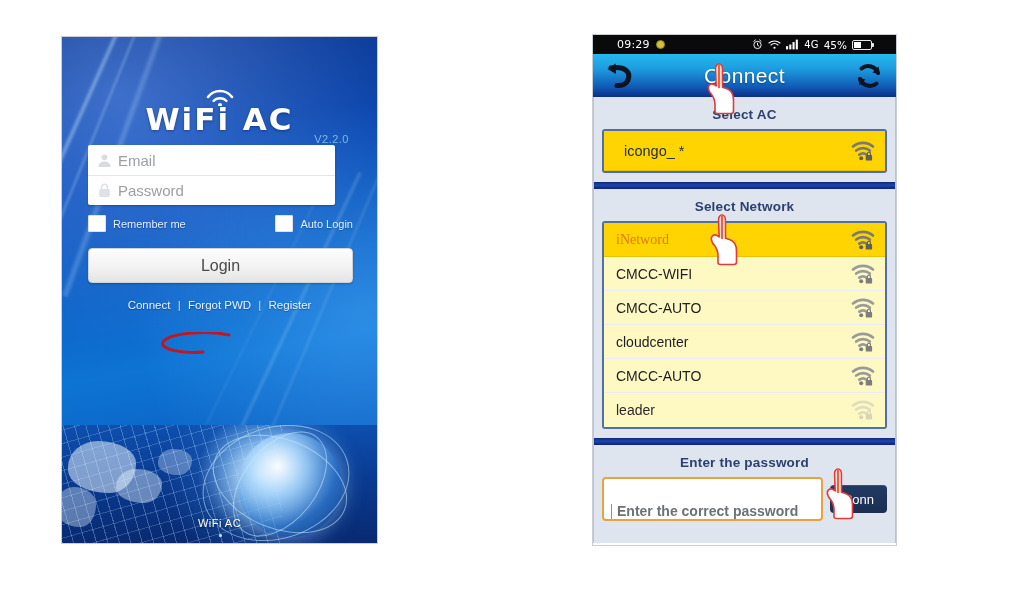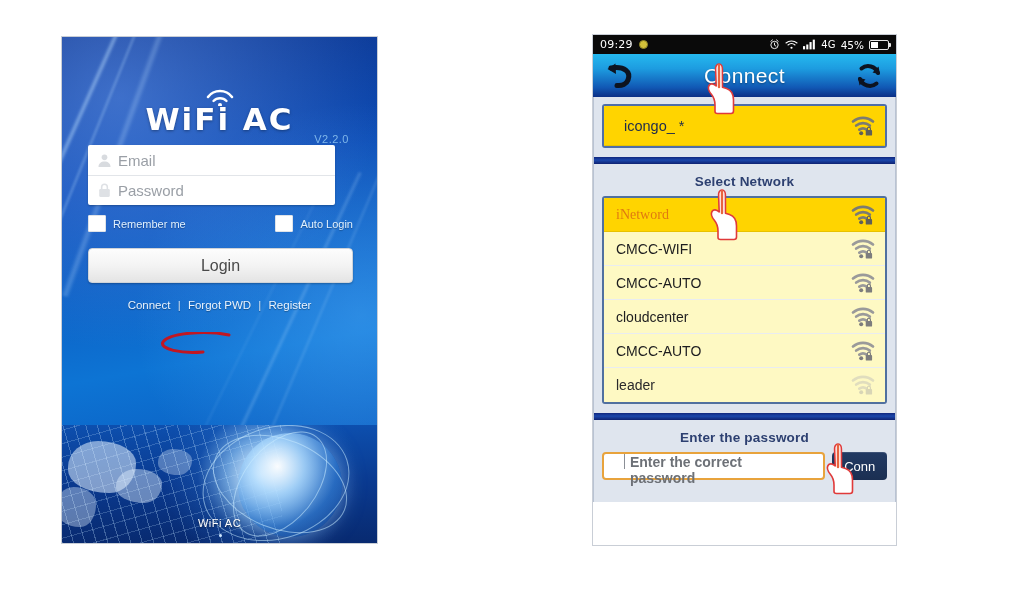--- a/index.html
+++ b/index.html
@@ -138,21 +138,21 @@
   
   #phone-right {
     position: absolute; left: 592px; top: 34px;
     width: 305px; height: 512px;
     border: 1px solid #c9ced6;
     background: #ffffff;
     overflow: hidden;
   }
   .statusbar {
     height: 19px; background: #0a0a0a; color: #ffffff;
-    display: flex; align-items: center; padding: 0 7px;
+    display: flex; align-items: center; padding: 0 24px;
     font-size: 11px; font-family: "DejaVu Sans", sans-serif;
   }
   .sb-time { letter-spacing: .2px; }
   .sb-dot { width: 9px; height: 9px; border-radius: 50%; background: #d2c13a; margin-left: 6px;
             border: 1px solid #8e8426; }
   .sb-right { margin-left: auto; display: flex; align-items: center; gap: 5px; }
   .sb-ico { display: block; }
   .sb-4g { font-size: 10px; letter-spacing: .2px; }
   .sb-pct { font-size: 10.5px; }
   .sb-bat {
@@ -209,23 +209,23 @@
   .row.selected .row-label.net {
     color: #e07a10; font-family: "Liberation Serif", serif; font-size: 14px;
   }
   .row-ico { margin-left: auto; width: 24px; height: 20px; flex: 0 0 auto; }
   .row.faded .row-label { color: #2a2a2c; }
   .row.faded .row-ico { opacity: .42; }
   .ac-row { height: 40px; padding-left: 20px; }
 
   .pw-row { display: flex; align-items: center; gap: 7px; }
   .pw-input {
-    flex: 1 1 auto; height: 28px; background: #ffffff;
+    flex: 1 1 auto; height: 44px; background: #ffffff;
     border: 2px solid #e8a33c; border-radius: 4px;
-    display: flex; align-items: flex-start; padding: 0 20px;
+    display: flex; align-items: flex-end; padding: 0 7px;
   }
   .pw-caret { width: 1px; height: 15px; background: #8b8f96; margin-right: 5px; }
   .pw-ph { color: #6d7177; font-size: 14px; font-weight: bold; }
   .conn-btn {
     width: 57px; height: 28px; border-radius: 4px;
     background: linear-gradient(180deg, #223a63 0%, #1b2f52 100%);
     color: #ffffff; font-size: 13px;
     display: flex; align-items: center; justify-content: center;
     box-shadow: inset 0 1px 0 rgba(255,255,255,.12);
   }
@@ -352,20 +352,21 @@
       <span class="appbar-title">Connect</span>
       <svg class="appbar-btn right" viewBox="0 0 34 30">
         <path d="M26 12 A10.5 10.5 0 0 0 9.5 7.5" fill="none" stroke="#0d1320" stroke-width="4" stroke-linecap="round"></path>
         <path d="M8 18 A10.5 10.5 0 0 0 24.5 22.5" fill="none" stroke="#0d1320" stroke-width="4" stroke-linecap="round"></path>
         <path d="M26.5 5.5 L28 13.5 L20.5 11.5 Z" fill="#0d1320"></path>
         <path d="M7.5 24.5 L6 16.5 L13.5 18.5 Z" fill="#0d1320"></path>
       </svg>
     </div>
 
     <div class="panel">
+      <div class="panel-title">Select AC</div>
       <div class="listbox">
         <div class="row ac-row selected">
           <span class="row-label ac">icongo_ *</span>
           <svg class="row-ico" viewBox="0 0 26 22">
             <path d="M2 6 A17 17 0 0 1 24 6" stroke="#7b7b72" stroke-width="3" fill="none" stroke-linecap="round"></path>
             <path d="M5.5 10.5 A12 12 0 0 1 20.5 10.5" stroke="#7b7b72" stroke-width="3" fill="none" stroke-linecap="round"></path>
             <path d="M9 15 A7 7 0 0 1 17 15" stroke="#7b7b72" stroke-width="3" fill="none" stroke-linecap="round"></path>
             <circle cx="11" cy="19" r="2.2" fill="#5f5f58"></circle>
             <rect x="16" y="15.5" width="7" height="6" rx="1" fill="#5f5f58"></rect>
             <path d="M17.8 15.5v-1.6a1.7 1.7 0 0 1 3.4 0v1.6" stroke="#5f5f58" stroke-width="1.3" fill="none"></path>

